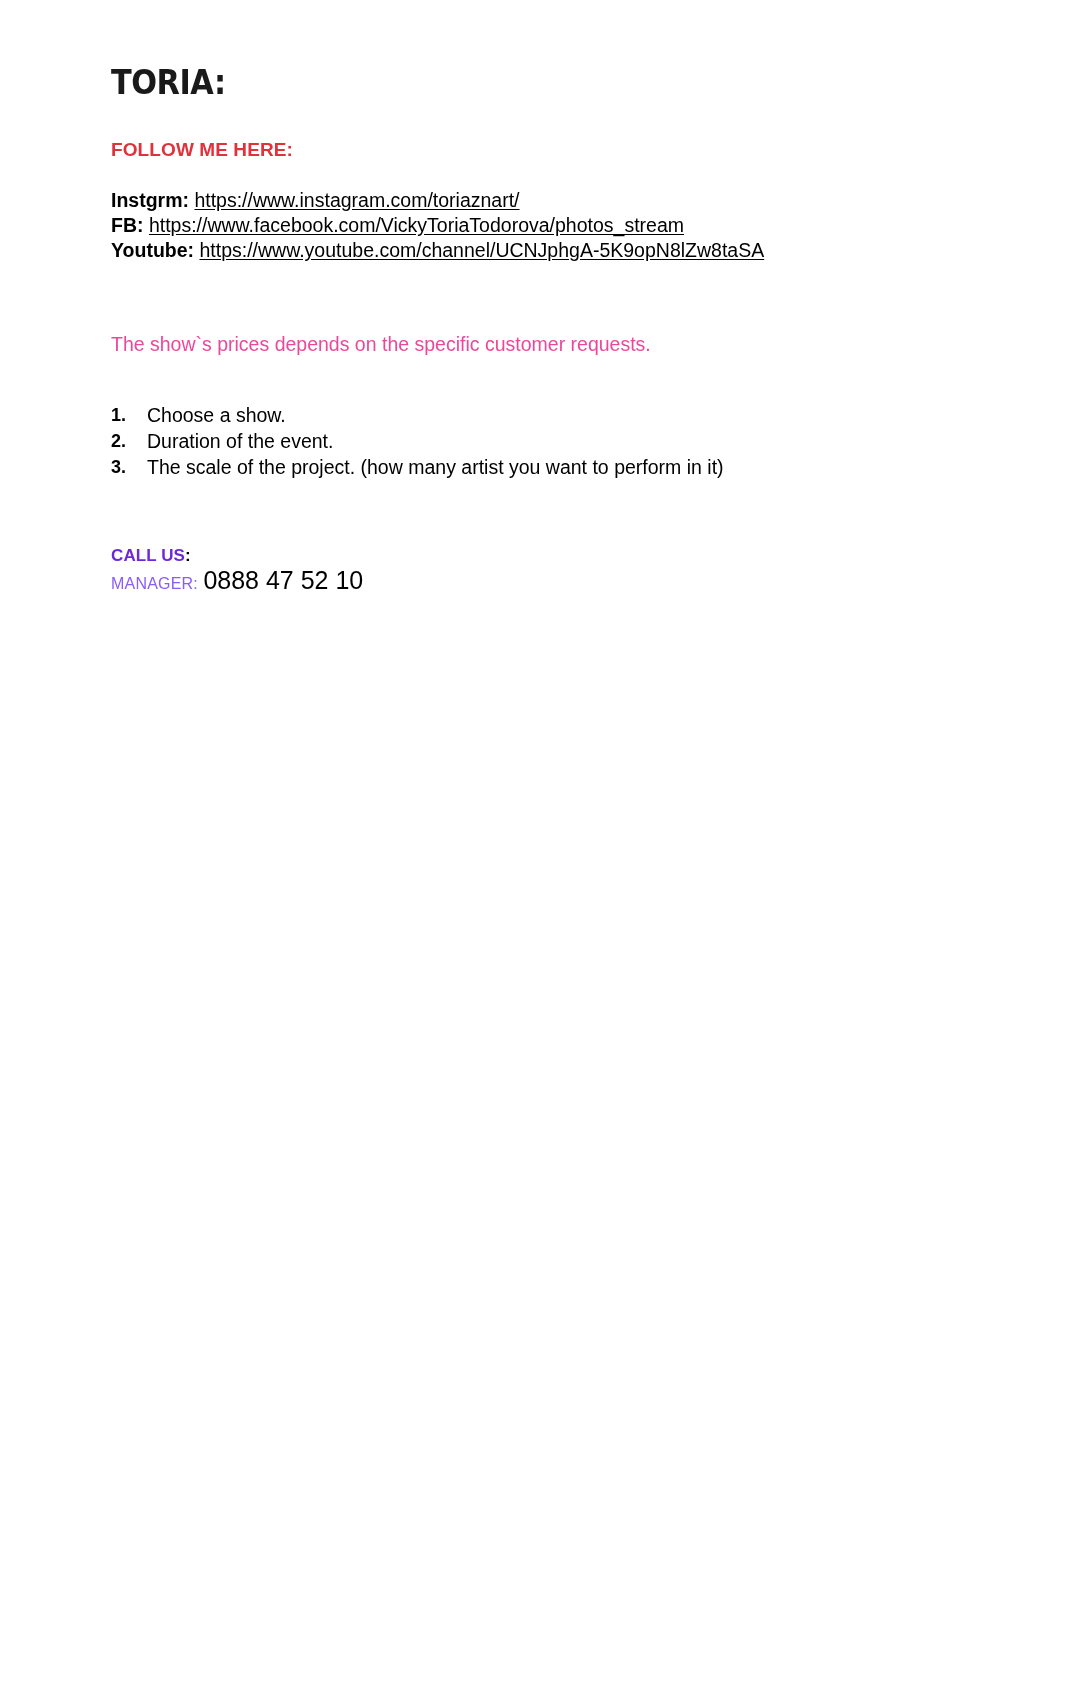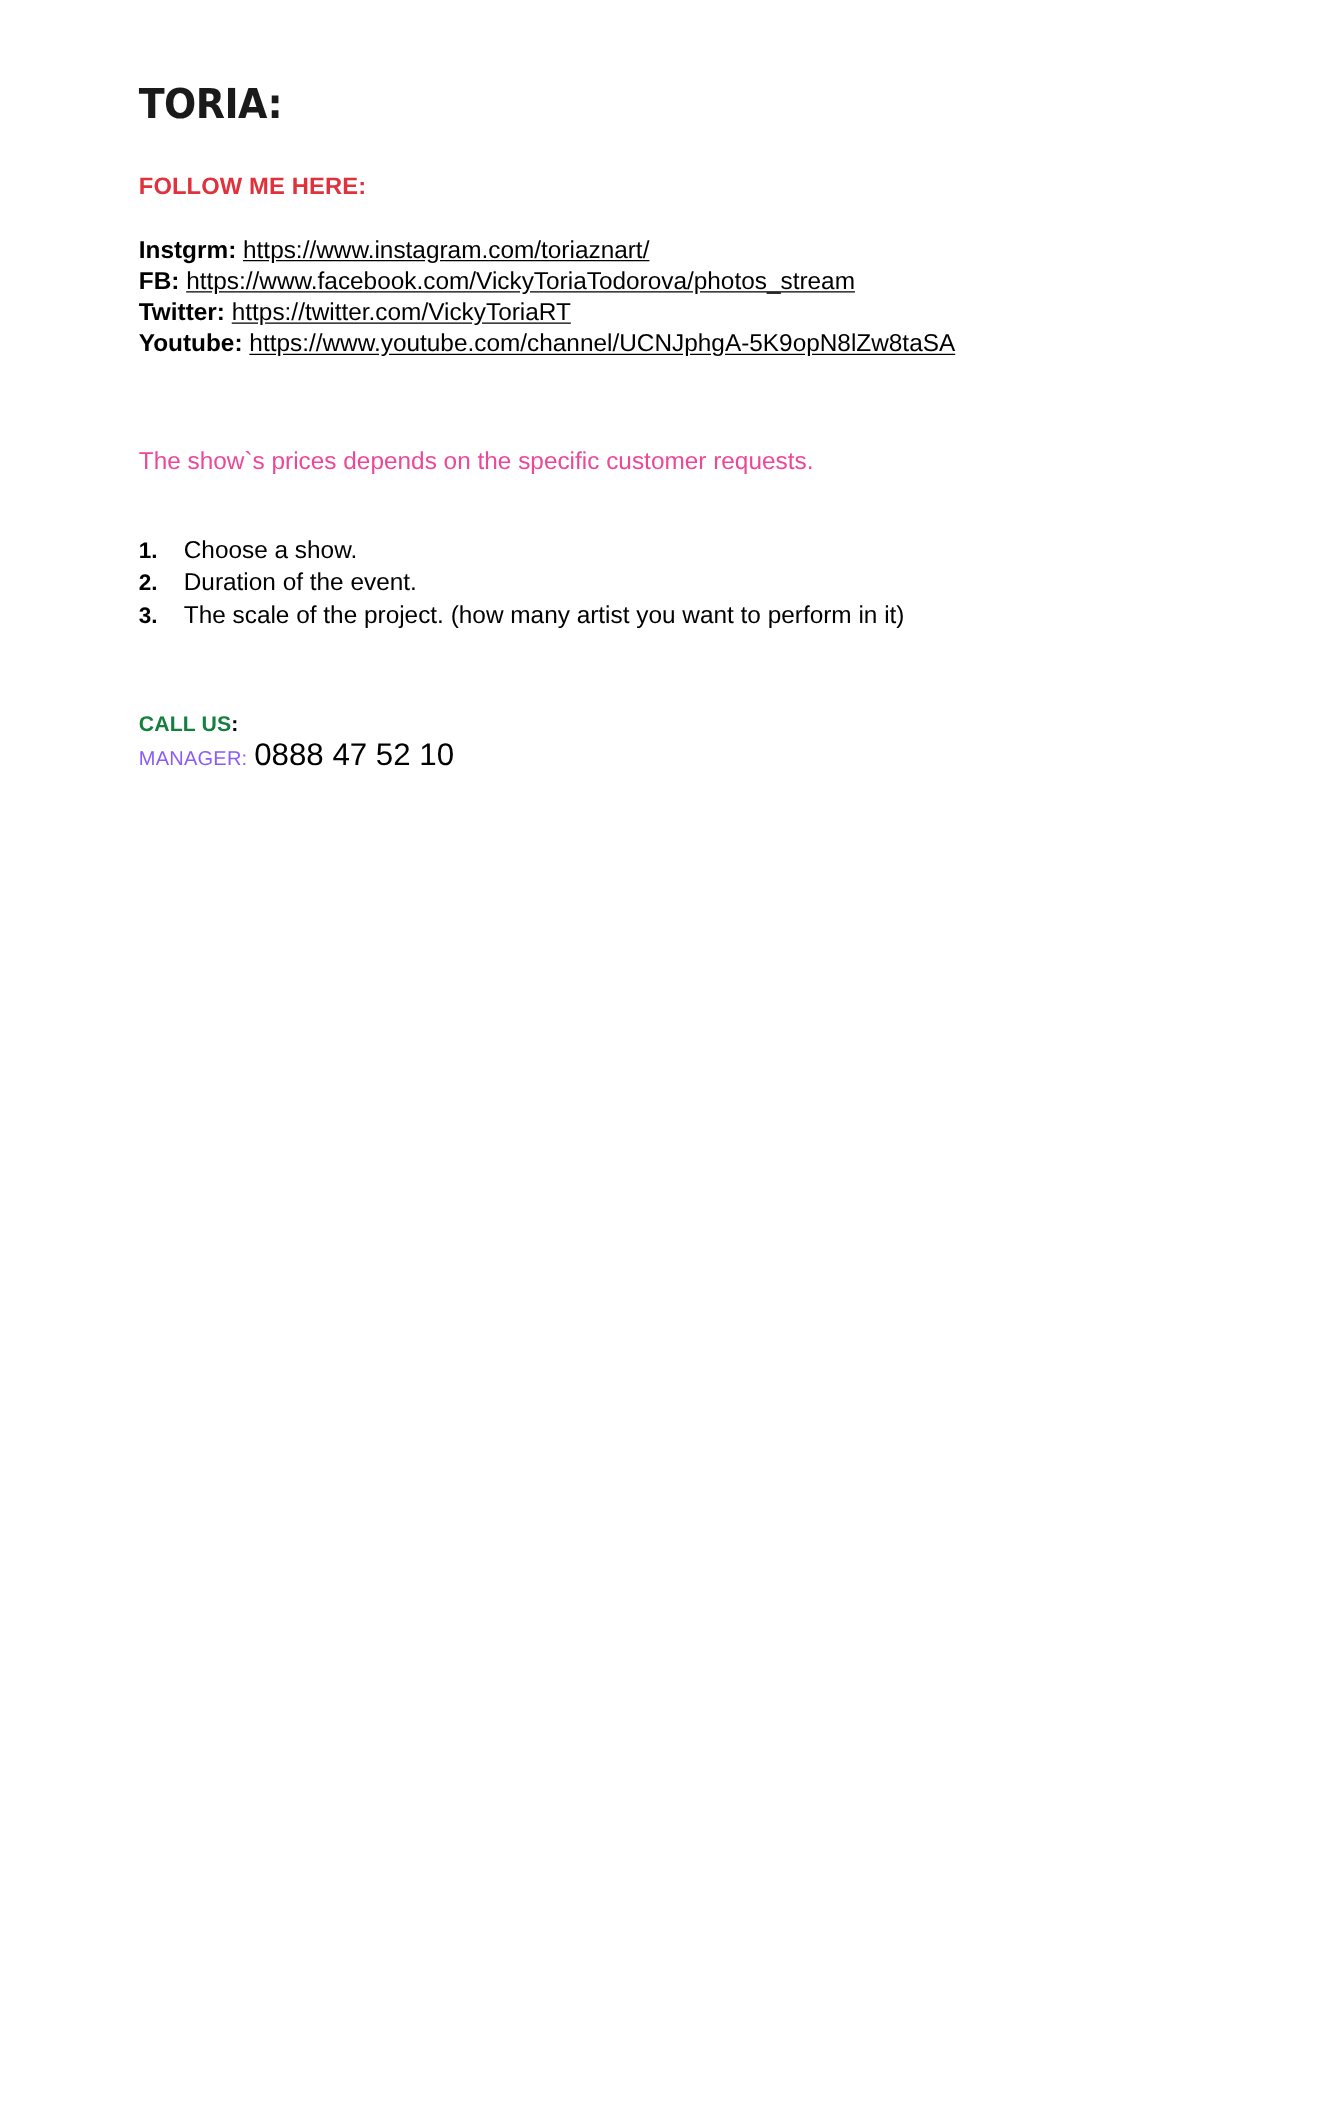--- a/index.html
+++ b/index.html
@@ -117,21 +117,21 @@
     padding-top: 61px;
   }
   .closing-line {
     font-size: 19.5px;
     line-height: 25px;
     color: #000000;
   }
   .callus-label {
     font-weight: 700;
     font-size: 17px;
-    color: #15803d;
+    color: #6d28d9;
     letter-spacing: 0.1px;
     text-align: right;
   }
   .callus-colon {
     font-weight: 700;
     font-size: 17px;
     color: #000000;
   }
   .manager-label {
     font-weight: 400;
@@ -160,24 +160,20 @@
       <div class="link-line">
         <span class="link-label">Instgrm:</span>
         <span class="link-url">https://www.instagram.com/toriaznart/</span>
       </div>
 
       <div class="link-line">
         <span class="link-label">FB:</span>
         <span class="link-url">https://www.facebook.com/VickyToriaTodorova/photos_stream</span>
       </div>
 
-      <div class="link-line">
-        <span class="link-label">Twitter:</span>
-        <span class="link-url">https://twitter.com/VickyToriaRT</span>
-      </div>
 
       <div class="link-line">
         <span class="link-label">Youtube:</span>
         <span class="link-url">https://www.youtube.com/channel/UCNJphgA-5K9opN8lZw8taSA</span>
       </div>
 
     </div>
 
     <p class="para para-prices">The show`s prices depends on the specific customer requests.</p>
 

